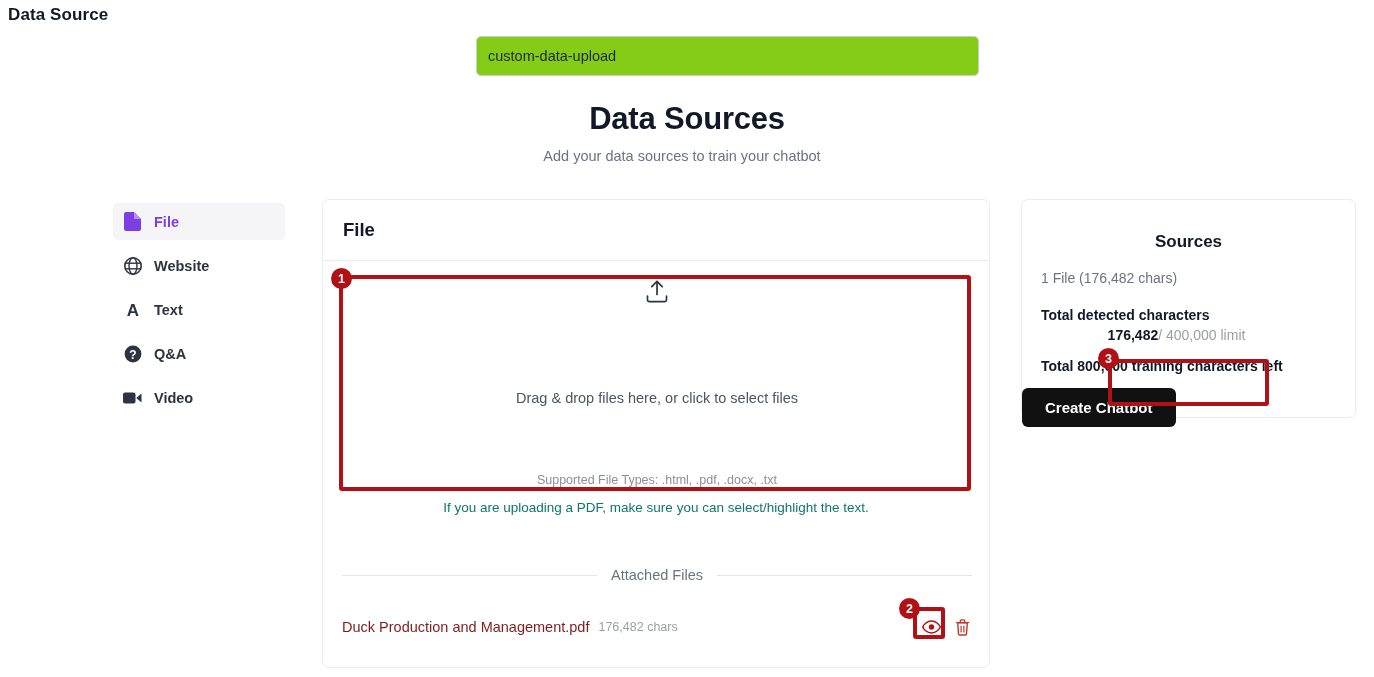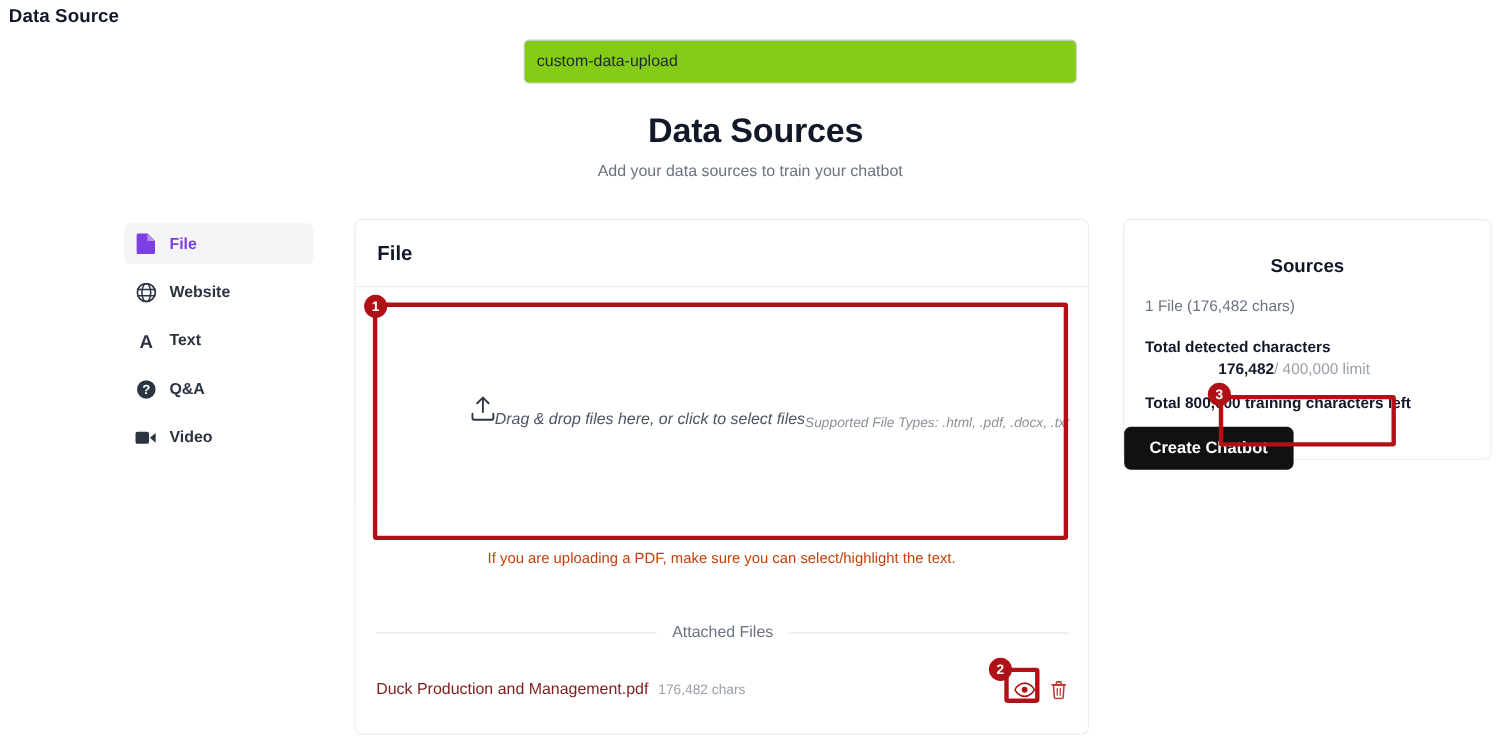--- a/index.html
+++ b/index.html
@@ -55,30 +55,29 @@
   
   .card { position: absolute; background: #fff; border: 1px solid #ececee; border-radius: 7px; }
   .file-card { left: 322px; top: 199px; width: 668px; height: 469px; }
   .file-card-head {
     height: 61px; border-bottom: 1px solid #ececee;
     display: flex; align-items: center; padding: 0 20px;
     font-size: 18.5px; font-weight: 700; color: #111827;
   }
   .dropzone {
     position: absolute; left: 19px; top: 80px; width: 630px; height: 207px;
-    display: flex; flex-direction: row; align-items: center; justify-content: flex-end;
+    display: flex; flex-direction: column; align-items: center; justify-content: space-between;
     cursor: pointer;
-    font-style: italic;
   }
   .dz-icon { margin-bottom: 20px; }
   .dz-main { font-size: 14.5px; color: #4b5563; margin-bottom: 5px; }
   .dz-sub { font-size: 12.5px; color: #8b919a; }
   .pdf-hint {
     position: absolute; left: 0; top: 300px; width: 666px; text-align: center;
-    font-size: 13.5px; color: #c2410c;
+    font-size: 13.5px; color: #0f766e;
   }
   .divider-label {
     position: absolute; left: 19px; top: 367px; width: 630px;
     display: flex; align-items: center; gap: 14px;
     font-size: 14.5px; color: #6b7280;
   }
   .divider-label::before, .divider-label::after {
     content: ""; flex: 1 1 auto; height: 1px; background: #e2e4e8;
   }
   .file-row {

